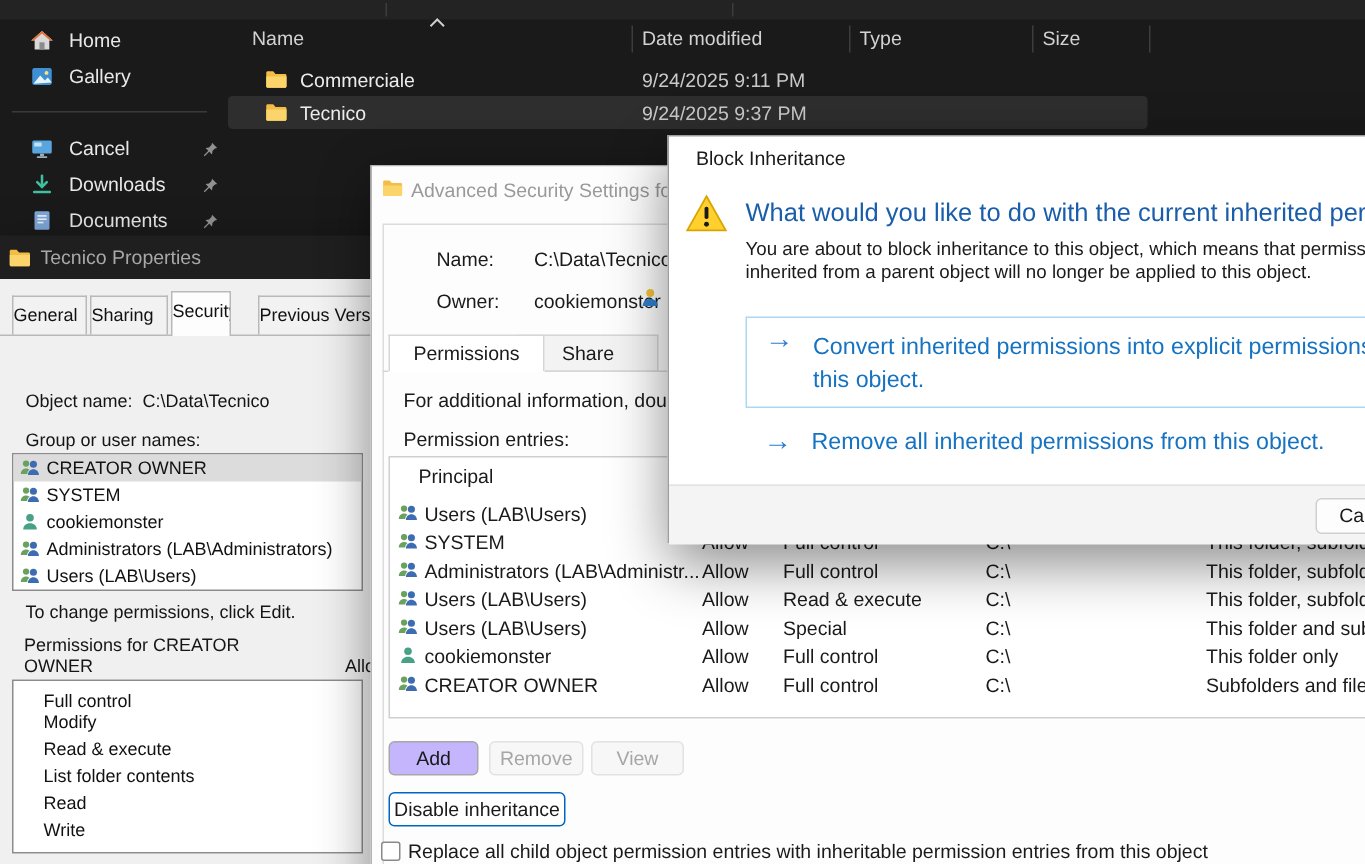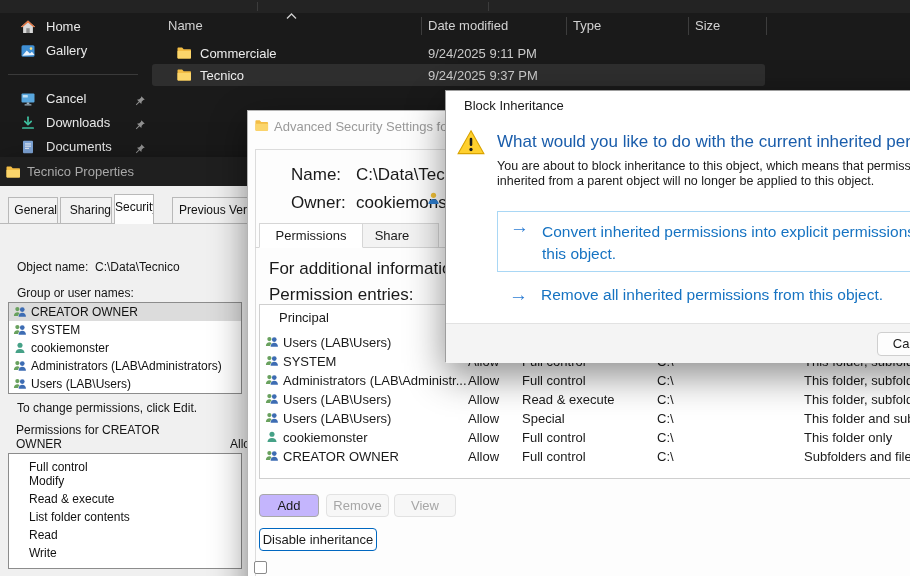--- a/index.html
+++ b/index.html
@@ -28,40 +28,40 @@
   .fr-type { position:absolute; left:421px; top:4px; font-size:13px; color:#5eead4; white-space:nowrap;margin-top:46px; }
 
   
   #props { position:absolute; left:0; top:157px; width:300px; height:430px; z-index:10;
     box-shadow:0 10px 30px rgba(0,0,0,.5); }
   #props .ptitle { position:absolute; left:0; top:0; width:100%; height:29px; background:#1f1f1f; }
   #props .ptitle .fico { position:absolute; left:5px; top:7px; width:16px; height:16px; }
   #props .ptitle .ttext { position:absolute; left:27px; top:7px; font-size:13px; color:#a8a8a8; white-space:nowrap; }
   #props .pbody { position:absolute; left:0; top:29px; width:100%; height:401px; background:#f0f0f0; color:#000; }
   .ptab { position:absolute; top:11px; height:26px; background:#f2f2f2; border:1px solid #b9b9b9; border-bottom:none;
-    font-size:12px; text-align:right; line-height:25px; color:#111; white-space:nowrap; overflow:hidden; }
+    font-size:12px; text-align:left; line-height:25px; color:#111; white-space:nowrap; overflow:hidden; }
   .ptab.active { top:8px; height:30px; background:#fdfdfd; z-index:2; }
   .ptabline { position:absolute; left:0; top:37px; width:100%; height:1px; background:#b9b9b9; }
   .plabel { position:absolute; font-size:12px; color:#151515; white-space:nowrap; }
   .plist { position:absolute; left:8px; width:234px; background:#fff; border:1px solid #8c8c8c; }
   .plist-item { position:relative; height:18px; }
   .plist-item.sel { background:#dcdcdc; }
   .pli-icon { position:absolute; left:4px; top:2px; width:14px; height:14px; }
   .pli-text { position:absolute; left:22px; top:2px; font-size:12px; color:#111; white-space:nowrap; }
   .perm-item { position:relative; height:18px; }
   .perm-text { position:absolute; left:20px; top:2px; font-size:12px; color:#111; white-space:nowrap; }
 
   
   #adv { position:absolute; left:247px; top:110px; width:700px; height:500px; z-index:20;
     background:#fdfdfd; border:1px solid #b4b4b4; box-shadow:0 12px 34px rgba(0,0,0,.45); }
   #adv .atitle { position:absolute; left:0; top:0; width:100%; height:30px; background:#fdfdfd; }
   #adv .atitle .fico { position:absolute; left:6px; top:7px; width:15px; height:15px; }
   #adv .atitle .ttext { position:absolute; left:26px; top:8px; font-size:13px; color:#9a9a9a; white-space:nowrap; }
   #adv .panel { position:absolute; left:7px; top:38px; width:800px; height:600px; border:1px solid #dcdcdc; background:#fdfdfd; }
-  .afield { position:absolute; font-size:17px; color:#1a1a1a; white-space:nowrap; }
+  .afield { position:absolute; font-size:13px; color:#1a1a1a; white-space:nowrap; }
   .atab { position:absolute; top:112px; height:25px; font-size:13px; text-align:center; line-height:24px; color:#1a1a1a;
     border:1px solid #d6d6d6; white-space:nowrap; }
   .atab.active { background:#fff; border-bottom:1px solid #fff; z-index:2; }
   .atab.inactive { background:#f3f3f3; }
   .atabline { position:absolute; left:7px; top:136px; width:800px; height:1px; background:#d6d6d6; }
   #avtable { position:absolute; left:11px; top:193px; width:680px; height:175px; background:#fff; border:1px solid #cfcfcf; }
   .tbl-head { position:absolute; left:19px; top:5px; font-size:13px; color:#1a1a1a; }
   .tbl-row { position:absolute; left:0; width:900px; height:19px; }
   .tr-icon { position:absolute; left:5px; top:2px; width:14px; height:14px; }
   .tr-principal { position:absolute; left:23px; top:2px; font-size:13px; color:#1a1a1a; white-space:nowrap; }
@@ -443,20 +443,21 @@
       </div>
     </div>
 
     <div class="abtn enabled" style="left:11px;top:383px;width:60px">Add</div>
     <div class="abtn disabled" style="left:78px;top:383px;width:63px">Remove</div>
     <div class="abtn disabled" style="left:146px;top:383px;width:62px">View</div>
 
     <div class="abtn accent-border" style="left:11px;top:417px;width:118px">Disable inheritance</div>
 
     <div class="acheck"></div>
+    <span class="achecklabel">Replace all child object permission entries with inheritable permission entries from this object</span>
   </div>
 
   <div id="block">
     <div class="btitle">Block Inheritance</div>
 
     <span class="warn">
       <svg width="28" height="27" viewBox="0 0 24 22">
           <path d="M12 1 23 20.5H1z" fill="#ffd02e" stroke="#d9a300" stroke-width="1"></path>
           <rect x="10.9" y="7" width="2.2" height="7" rx="1" fill="#1a1a1a"></rect>
           <circle cx="12" cy="17" r="1.4" fill="#1a1a1a"></circle>

